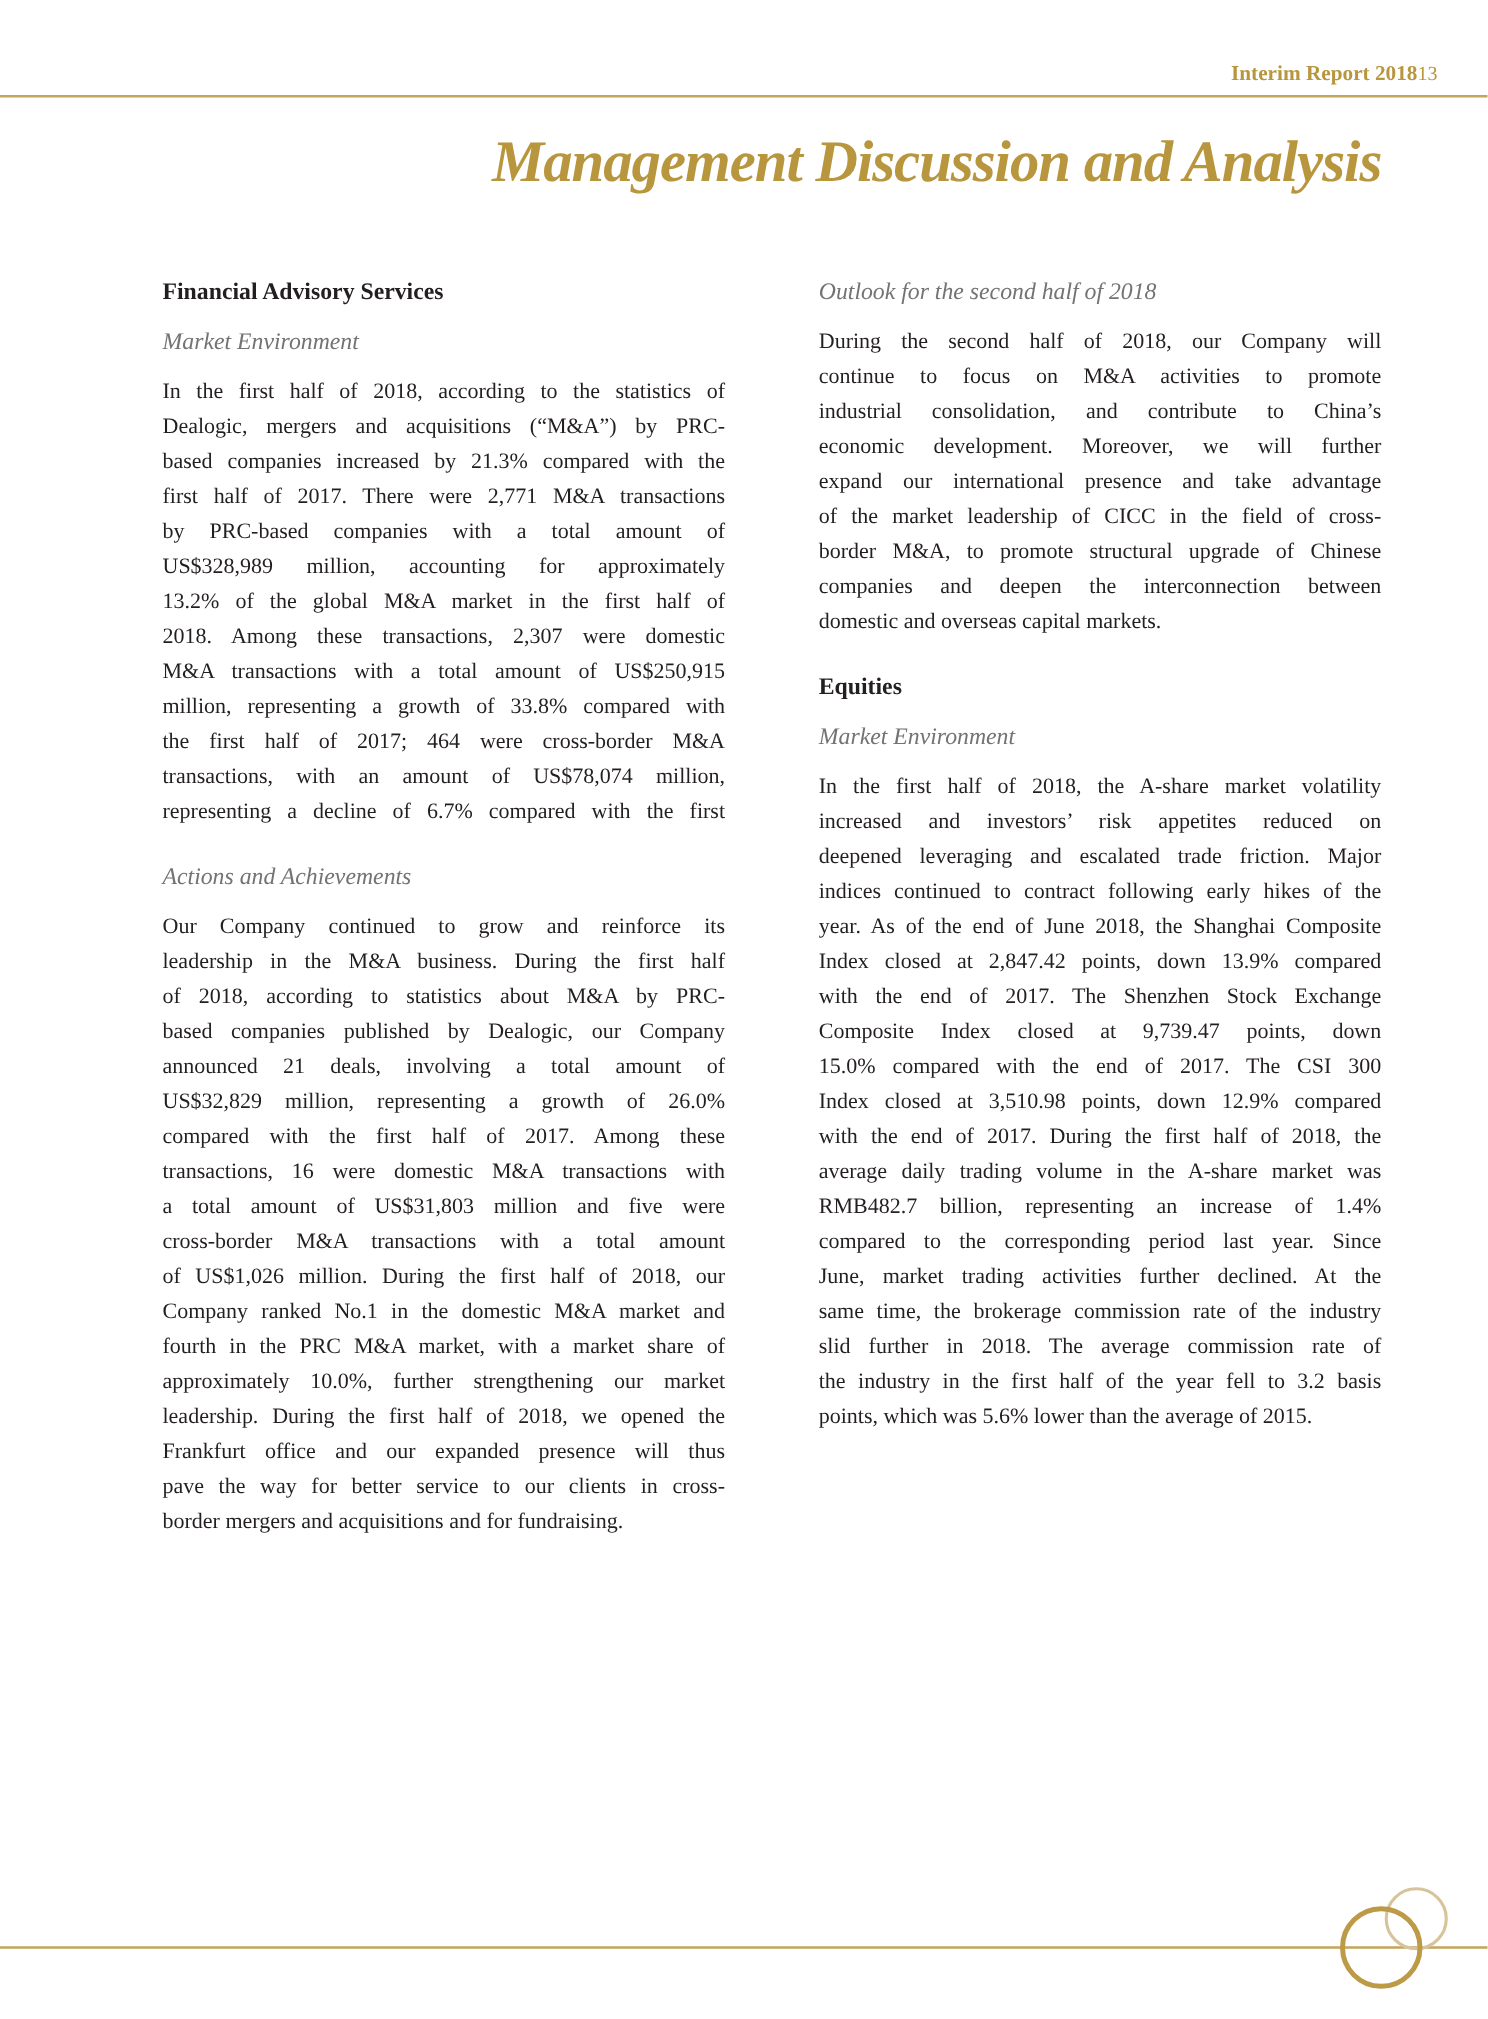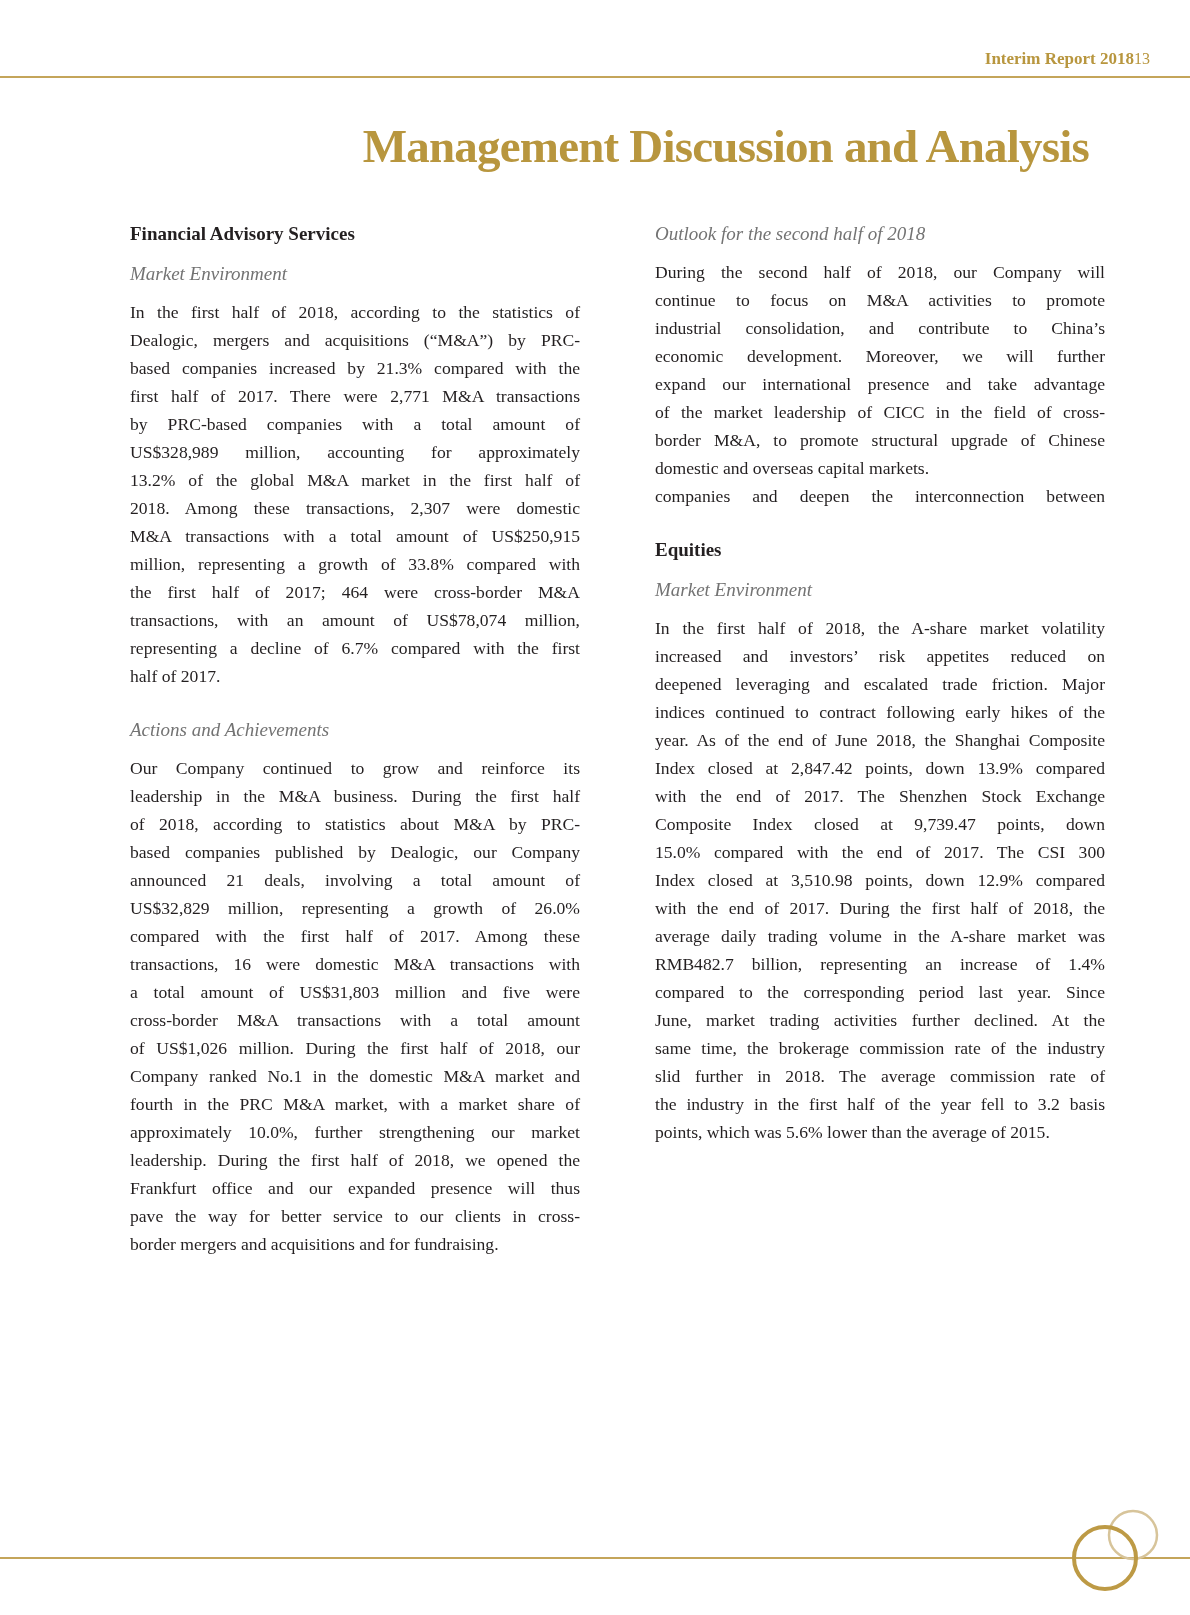--- a/index.html
+++ b/index.html
@@ -50,40 +50,39 @@
 </style>
 </head>
 <body>
 
 <div id="header-rule"></div>
 <div id="running-head">
   <span>Interim Report 2018</span>
   <span class="pg">13</span>
 </div>
 
-<h1 id="page-title" style="margin:16px;">Management Discussion and Analysis</h1>
+<h1 id="page-title" style="margin:0;font-style:italic;">Management Discussion and Analysis</h1>
 
 <div id="col-left" class="column">
   <div class="section-heading">Financial Advisory Services</div>
   <div class="sub-heading">Market Environment</div>
   <p class="para">
       <span class="ln">In the first half of 2018, according to the statistics of</span>
       <span class="ln">Dealogic, mergers and acquisitions (“M&amp;A”) by PRC-</span>
       <span class="ln">based companies increased by 21.3% compared with the</span>
       <span class="ln">first half of 2017. There were 2,771 M&amp;A transactions</span>
       <span class="ln">by PRC-based companies with a total amount of</span>
       <span class="ln">US$328,989 million, accounting for approximately</span>
       <span class="ln">13.2% of the global M&amp;A market in the first half of</span>
       <span class="ln">2018. Among these transactions, 2,307 were domestic</span>
       <span class="ln">M&amp;A transactions with a total amount of US$250,915</span>
       <span class="ln">million, representing a growth of 33.8% compared with</span>
       <span class="ln">the first half of 2017; 464 were cross-border M&amp;A</span>
       <span class="ln">transactions, with an amount of US$78,074 million,</span>
       <span class="ln">representing a decline of 6.7% compared with the first</span>
-      <span class="ln last">half of 2017.</span>
     </p>
   <div class="gap-lg"></div>
   <div class="sub-heading">Actions and Achievements</div>
   <p class="para">
       <span class="ln">Our Company continued to grow and reinforce its</span>
       <span class="ln">leadership in the M&amp;A business. During the first half</span>
       <span class="ln">of 2018, according to statistics about M&amp;A by PRC-</span>
       <span class="ln">based companies published by Dealogic, our Company</span>
       <span class="ln">announced 21 deals, involving a total amount of</span>
       <span class="ln">US$32,829 million, representing a growth of 26.0%</span>
@@ -105,22 +104,22 @@
 <div id="col-right" class="column">
   <div class="sub-heading">Outlook for the second half of 2018</div>
   <p class="para">
       <span class="ln">During the second half of 2018, our Company will</span>
       <span class="ln">continue to focus on M&amp;A activities to promote</span>
       <span class="ln">industrial consolidation, and contribute to China’s</span>
       <span class="ln">economic development. Moreover, we will further</span>
       <span class="ln">expand our international presence and take advantage</span>
       <span class="ln">of the market leadership of CICC in the field of cross-</span>
       <span class="ln">border M&amp;A, to promote structural upgrade of Chinese</span>
+      <span class="ln">companies and deepen the interconnection between</span>
       <span class="ln last">domestic and overseas capital markets.</span>
-      <span class="ln">companies and deepen the interconnection between</span>
     </p>
   <div class="gap-lg"></div>
   <div class="section-heading">Equities</div>
   <div class="sub-heading">Market Environment</div>
   <p class="para">
       <span class="ln">In the first half of 2018, the A-share market volatility</span>
       <span class="ln">increased and investors’ risk appetites reduced on</span>
       <span class="ln">deepened leveraging and escalated trade friction. Major</span>
       <span class="ln">indices continued to contract following early hikes of the</span>
       <span class="ln">year. As of the end of June 2018, the Shanghai Composite</span>

